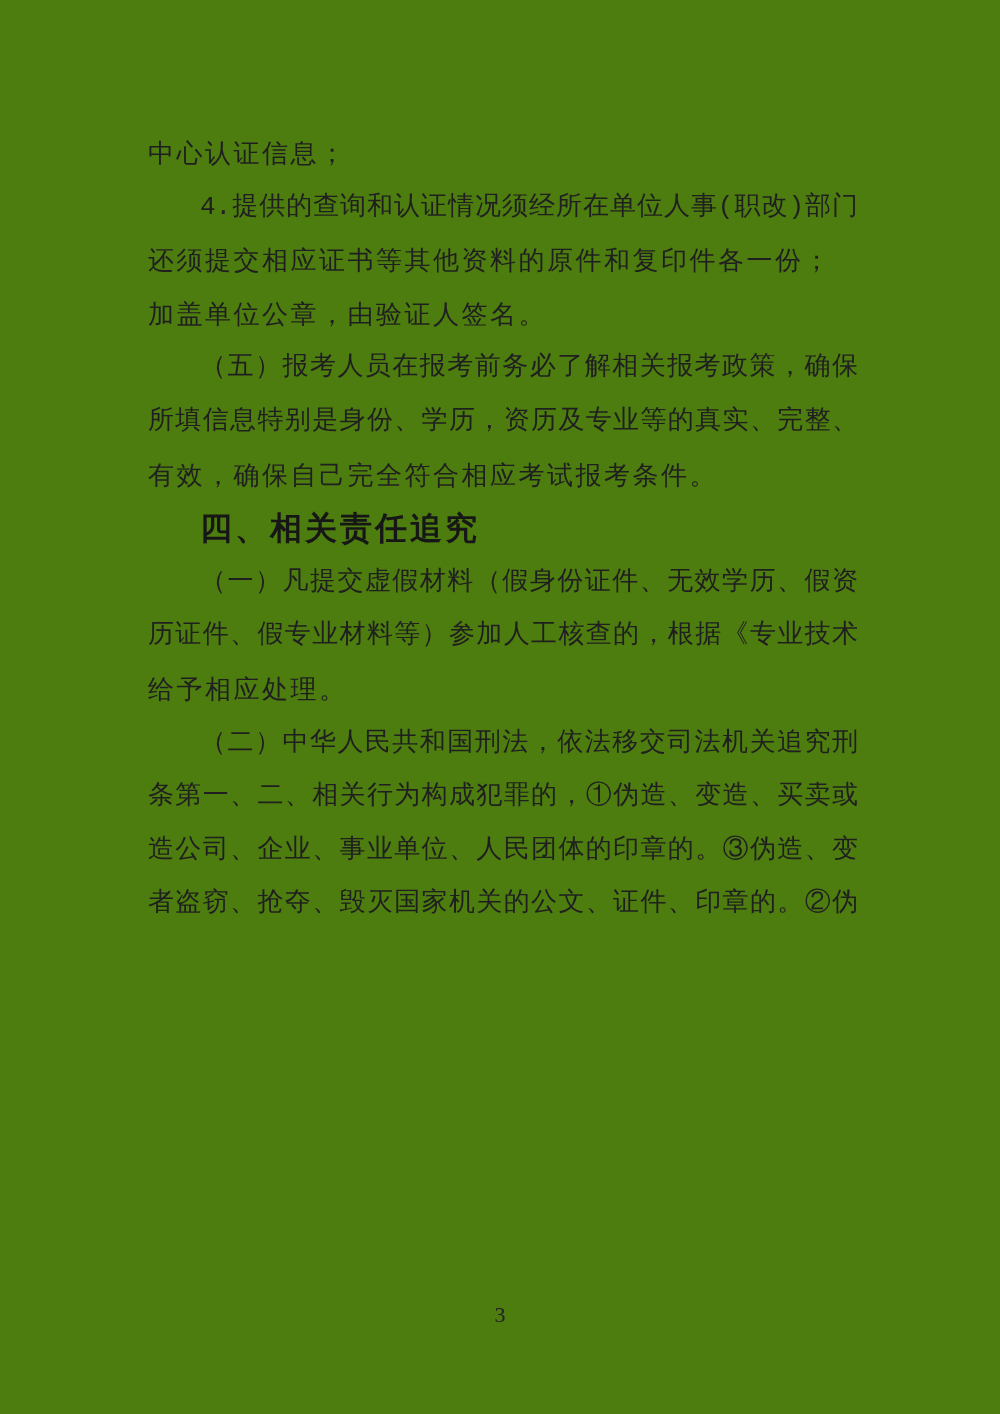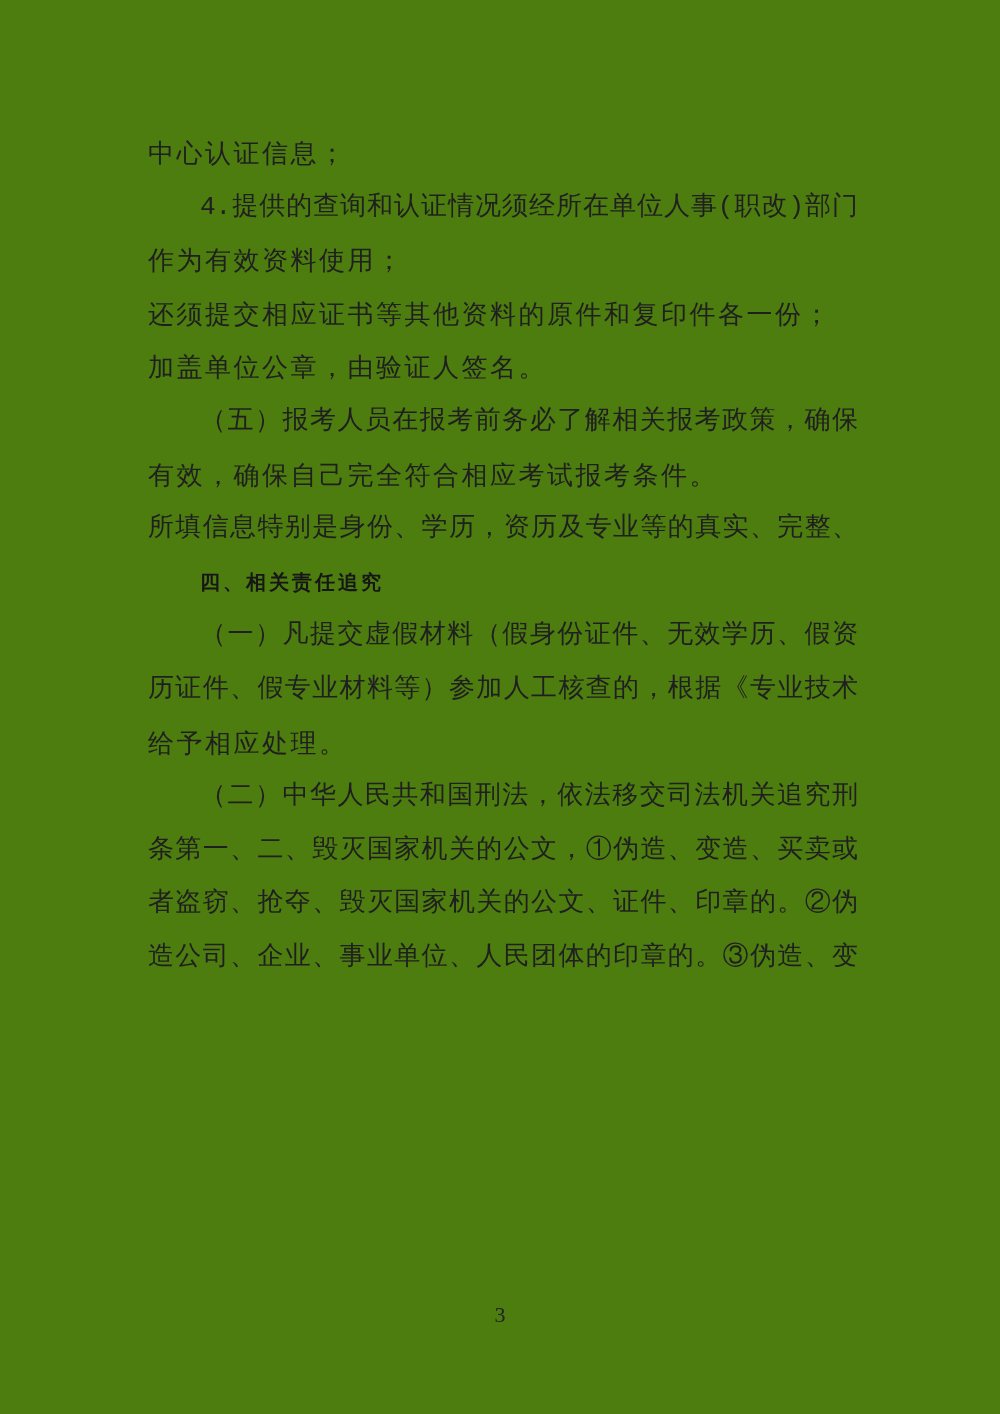--- a/index.html
+++ b/index.html
@@ -37,21 +37,21 @@
     text-align-last: justify;
     text-justify: inter-character;
     font-family: Liberation Mono, monospace;
   }
   .line.indent {
     padding-left: 52px;
   }
   .line.heading {
     font-family: "Liberation Sans", sans-serif;
     font-weight: bold;
-    font-size: 20px;
+    font-size: 32px;
     letter-spacing: 3px;
     color: #161616;
   }
   .page-number {
     position: absolute;
     left: 0;
     top: 1300px;
     width: 100%;
     text-align: center;
     font-size: 22px;
@@ -60,29 +60,28 @@
     color: #222222;
   }
 </style>
 </head>
 <body>
 
 <div class="page">
   <div class="doc-body">
     <div class="line">中心认证信息；</div>
     <div class="line indent fill">4.提供的查询和认证情况须经所在单位人事(职改)部门</div>
-    <div class="line">作为有效资料使用；</div>
     <div class="line">还须提交相应证书等其他资料的原件和复印件各一份；</div>
     <div class="line">加盖单位公章，由验证人签名。</div>
     <div class="line indent fill">（五）报考人员在报考前务必了解相关报考政策，确保</div>
+    <div class="line fill">所填信息特别是身份、学历，资历及专业等的真实、完整、</div>
     <div class="line">有效，确保自己完全符合相应考试报考条件。</div>
-    <div class="line fill">所填信息特别是身份、学历，资历及专业等的真实、完整、</div>
     <div class="line indent heading">四、相关责任追究</div>
     <div class="line indent fill">（一）凡提交虚假材料（假身份证件、无效学历、假资</div>
     <div class="line fill">历证件、假专业材料等）参加人工核查的，根据《专业技术</div>
     <div class="line">给予相应处理。</div>
     <div class="line indent fill">（二）中华人民共和国刑法，依法移交司法机关追究刑</div>
-    <div class="line fill">条第一、二、毁灭国家机关的公文，①伪造、变造、买卖或</div>
+    <div class="line fill">条第一、二、相关行为构成犯罪的，①伪造、变造、买卖或</div>
+    <div class="line fill">造公司、企业、事业单位、人民团体的印章的。③伪造、变</div>
     <div class="line fill">者盗窃、抢夺、毁灭国家机关的公文、证件、印章的。②伪</div>
-    <div class="line fill">造公司、企业、事业单位、人民团体的印章的。③伪造、变</div>
   </div>
   <div class="page-number">3</div>
 </div>
 
 </body></html>

